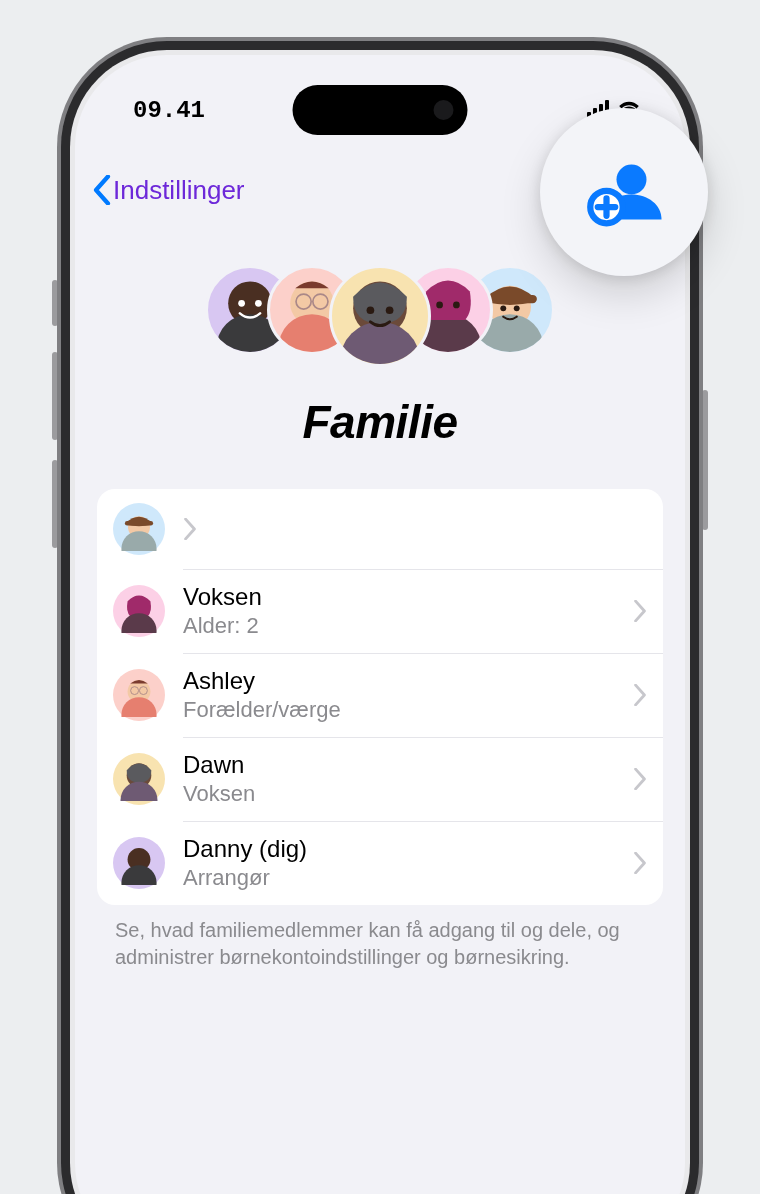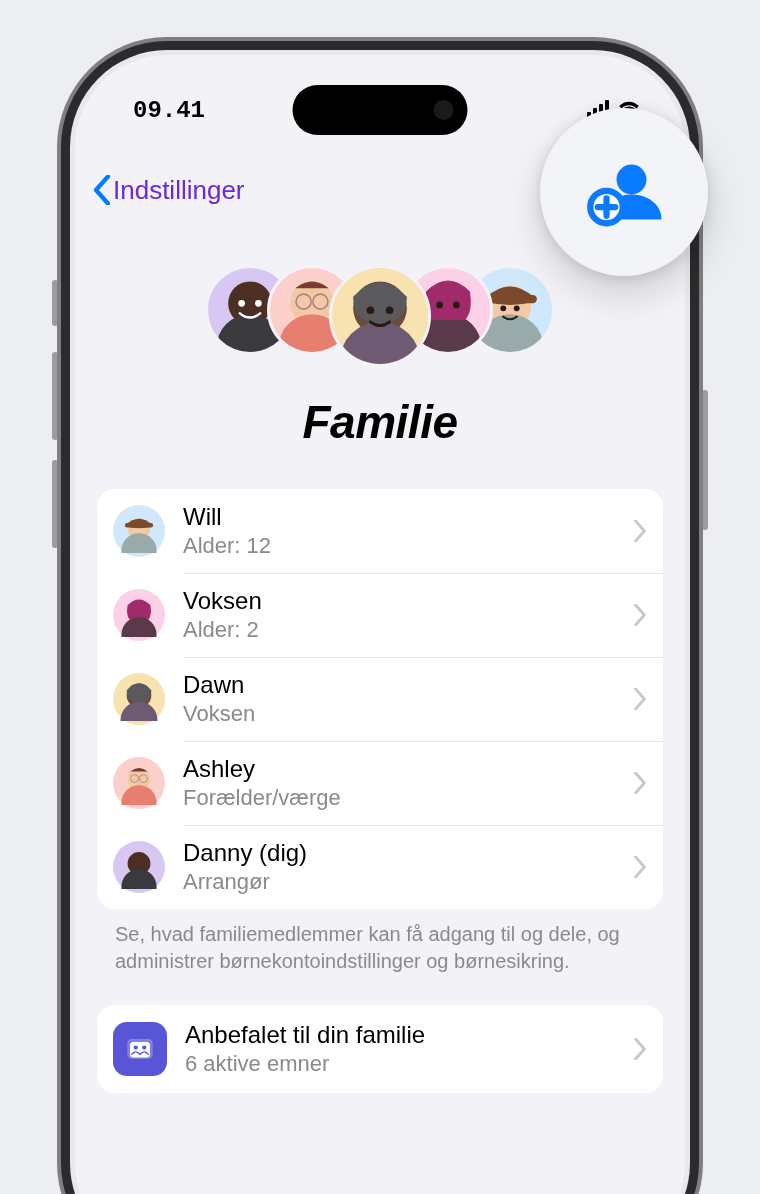--- a/index.html
+++ b/index.html
@@ -316,55 +316,35 @@
     <div class="card">
       <div class="row">
         <div class="small-avatar sa1">
             <svg viewBox="0 0 100 100">
               <circle cx="50" cy="46" r="25" fill="#f3c9a5"></circle>
               <path d="M20 36 Q50 8 80 36 L80 40 Q50 48 20 40 Z" fill="#7a4a2a"></path>
               <rect x="18" y="32" width="64" height="10" rx="5" fill="#7a4a2a"></rect>
               <circle cx="50" cy="95" r="40" fill="#9aa"></circle>
             </svg>
           </div>
-        <div class="row-text">
-          <div class="row-name">Will</div>
-          <div class="row-sub">Alder: 12</div>
-        </div>
         <svg class="chevron" width="14" height="22" viewBox="0 0 12 20">
             <path d="M2 1l8 9-8 9" stroke="#c7c7cc" stroke-width="2.6" fill="none" stroke-linecap="round" stroke-linejoin="round"></path>
           </svg>
       </div>
       <div class="row">
         <div class="small-avatar sa2">
             <svg viewBox="0 0 100 100">
               <circle cx="50" cy="42" r="26" fill="#8a5a40"></circle>
               <path d="M24 28 Q50 2 76 28 Q80 52 70 62 L30 62 Q20 52 24 28" fill="#a02a6a"></path>
               <circle cx="50" cy="95" r="40" fill="#5a3a4a"></circle>
             </svg>
           </div>
         <div class="row-text">
           <div class="row-name">Voksen</div>
           <div class="row-sub">Alder: 2</div>
-        </div>
-        <svg class="chevron" width="14" height="22" viewBox="0 0 12 20">
-            <path d="M2 1l8 9-8 9" stroke="#c7c7cc" stroke-width="2.6" fill="none" stroke-linecap="round" stroke-linejoin="round"></path>
-          </svg>
-      </div>
-      <div class="row">
-        <div class="small-avatar sa3">
-            <svg viewBox="0 0 100 100">
-              <circle cx="50" cy="42" r="28" fill="#6b4a3a"></circle>
-              <path d="M22 30 Q50 0 78 30 Q78 58 50 58 Q22 58 22 30" fill="#5a5a5e"></path>
-              <circle cx="50" cy="98" r="42" fill="#6e5a73"></circle>
-            </svg>
-          </div>
-        <div class="row-text">
-          <div class="row-name">Dawn</div>
-          <div class="row-sub">Voksen</div>
         </div>
         <svg class="chevron" width="14" height="22" viewBox="0 0 12 20">
             <path d="M2 1l8 9-8 9" stroke="#c7c7cc" stroke-width="2.6" fill="none" stroke-linecap="round" stroke-linejoin="round"></path>
           </svg>
       </div>
       <div class="row">
         <div class="small-avatar sa4">
             <svg viewBox="0 0 100 100">
               <circle cx="50" cy="42" r="26" fill="#f3c9a5"></circle>
               <path d="M30 24 Q50 8 70 24" fill="#7a3b2e"></path>
@@ -375,58 +355,54 @@
           </div>
         <div class="row-text">
           <div class="row-name">Ashley</div>
           <div class="row-sub">Forælder/værge</div>
         </div>
         <svg class="chevron" width="14" height="22" viewBox="0 0 12 20">
             <path d="M2 1l8 9-8 9" stroke="#c7c7cc" stroke-width="2.6" fill="none" stroke-linecap="round" stroke-linejoin="round"></path>
           </svg>
       </div>
       <div class="row">
+        <div class="small-avatar sa3">
+            <svg viewBox="0 0 100 100">
+              <circle cx="50" cy="42" r="28" fill="#6b4a3a"></circle>
+              <path d="M22 30 Q50 0 78 30 Q78 58 50 58 Q22 58 22 30" fill="#5a5a5e"></path>
+              <circle cx="50" cy="98" r="42" fill="#6e5a73"></circle>
+            </svg>
+          </div>
+        <div class="row-text">
+          <div class="row-name">Dawn</div>
+          <div class="row-sub">Voksen</div>
+        </div>
+        <svg class="chevron" width="14" height="22" viewBox="0 0 12 20">
+            <path d="M2 1l8 9-8 9" stroke="#c7c7cc" stroke-width="2.6" fill="none" stroke-linecap="round" stroke-linejoin="round"></path>
+          </svg>
+      </div>
+      <div class="row">
         <div class="small-avatar sa5">
             <svg viewBox="0 0 100 100">
               <circle cx="50" cy="42" r="26" fill="#4a2f22"></circle>
               <circle cx="50" cy="95" r="40" fill="#3a3a3c"></circle>
             </svg>
           </div>
         <div class="row-text">
           <div class="row-name">Danny (dig)</div>
           <div class="row-sub">Arrangør</div>
         </div>
         <svg class="chevron" width="14" height="22" viewBox="0 0 12 20">
             <path d="M2 1l8 9-8 9" stroke="#c7c7cc" stroke-width="2.6" fill="none" stroke-linecap="round" stroke-linejoin="round"></path>
           </svg>
       </div>
     </div>
 
     <div class="footer-note">Se, hvad familiemedlemmer kan få adgang til og dele, og administrer børnekontoindstillinger og børnesikring.</div>
 
-    <div class="card2">
-      <div class="reco-row">
-        <div class="reco-icon">
-          <svg viewBox="0 0 48 48" width="34" height="34">
-              <rect x="6" y="10" width="36" height="28" rx="6" fill="#fff" opacity=".25"></rect>
-              <rect x="10" y="14" width="28" height="22" rx="5" fill="#fff"></rect>
-              <circle cx="18" cy="22" r="3" fill="#5856d6"></circle>
-              <circle cx="30" cy="22" r="3" fill="#5856d6"></circle>
-              <path d="M12 32c2-3 5-4 6-4s4 1 6 4M24 32c2-3 5-4 6-4s4 1 6 4" stroke="#5856d6" stroke-width="2" fill="none"></path>
-            </svg>
-        </div>
-        <div class="row-text">
-          <div class="row-name">Anbefalet til din familie</div>
-          <div class="row-sub">6 aktive emner</div>
-        </div>
-        <svg class="chevron" width="14" height="22" viewBox="0 0 12 20">
-            <path d="M2 1l8 9-8 9" stroke="#c7c7cc" stroke-width="2.6" fill="none" stroke-linecap="round" stroke-linejoin="round"></path>
-          </svg>
-      </div>
-    </div>
   </div>
 </div>
 
 <div class="magnifier">
   <svg viewBox="0 0 64 64">
     <circle cx="38" cy="22" r="12" fill="#0a7aff"></circle>
     <path d="M14 54c0-12 11-20 24-20s24 8 24 20" fill="#0a7aff"></path>
     <circle cx="18" cy="44" r="13" fill="#fff"></circle>
     <circle cx="18" cy="44" r="13" fill="none" stroke="#0a7aff" stroke-width="5"></circle>
     <path d="M18 37v14M11 44h14" stroke="#0a7aff" stroke-width="5" stroke-linecap="round"></path>

